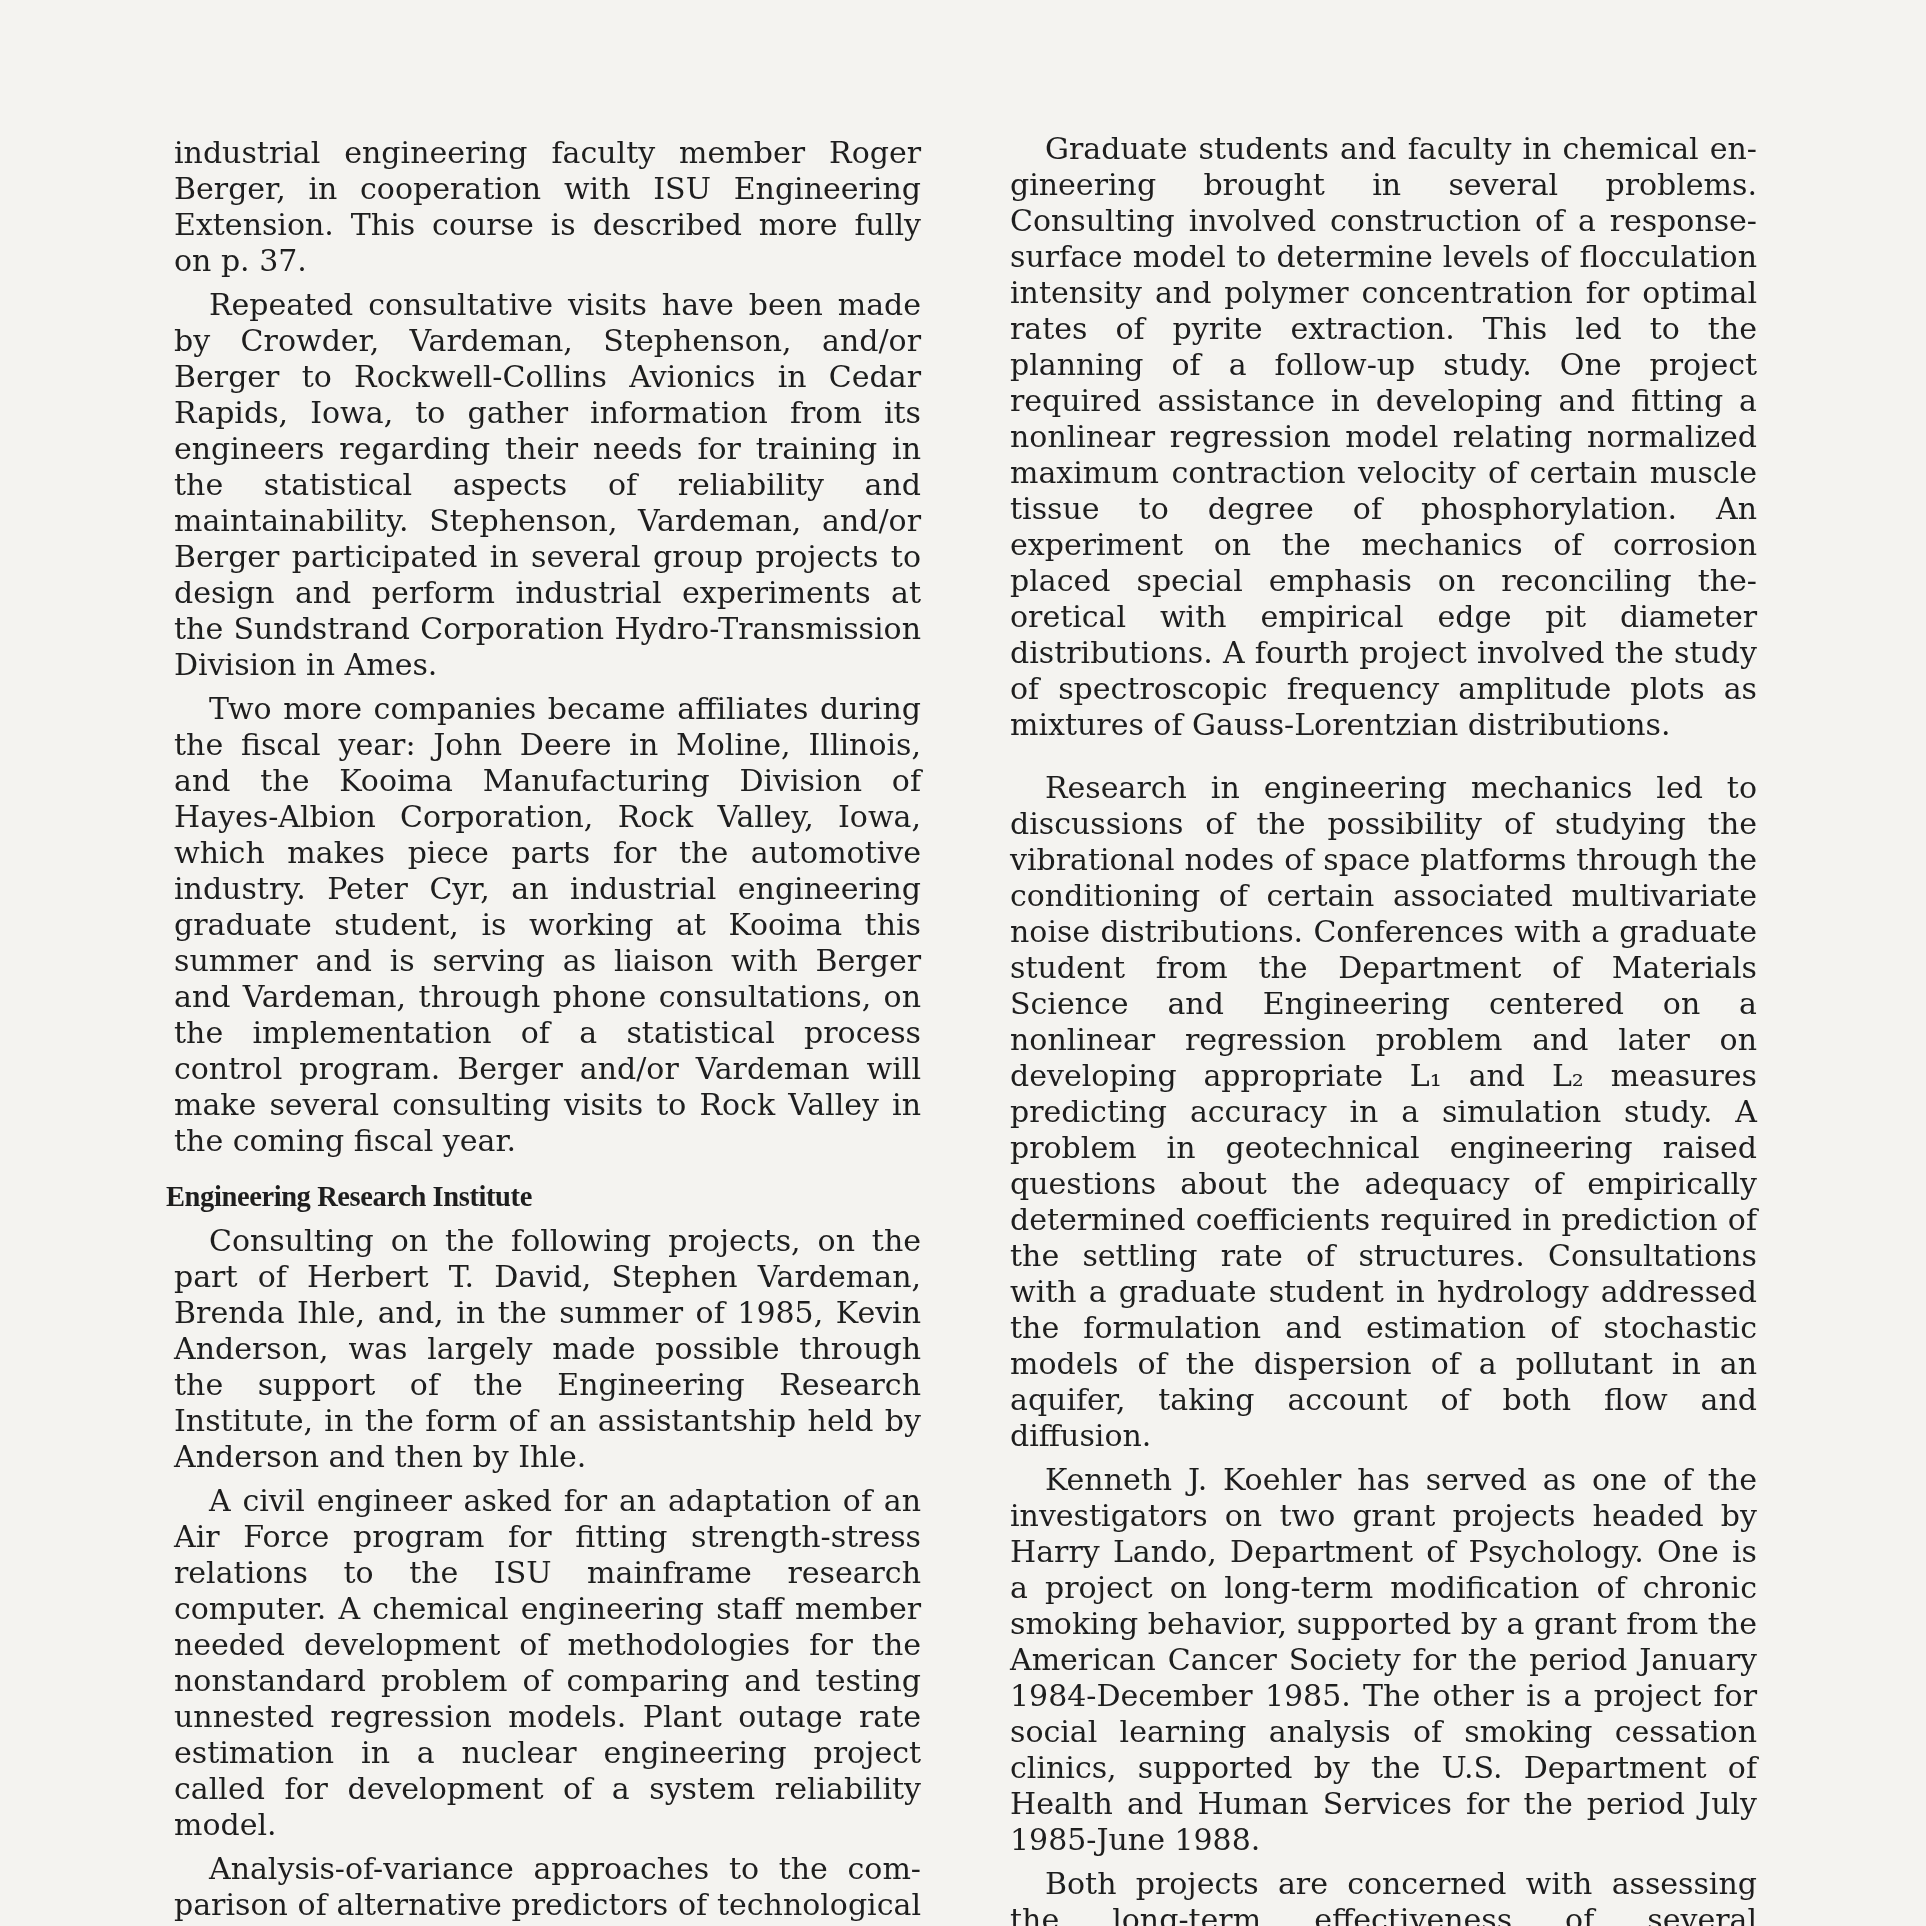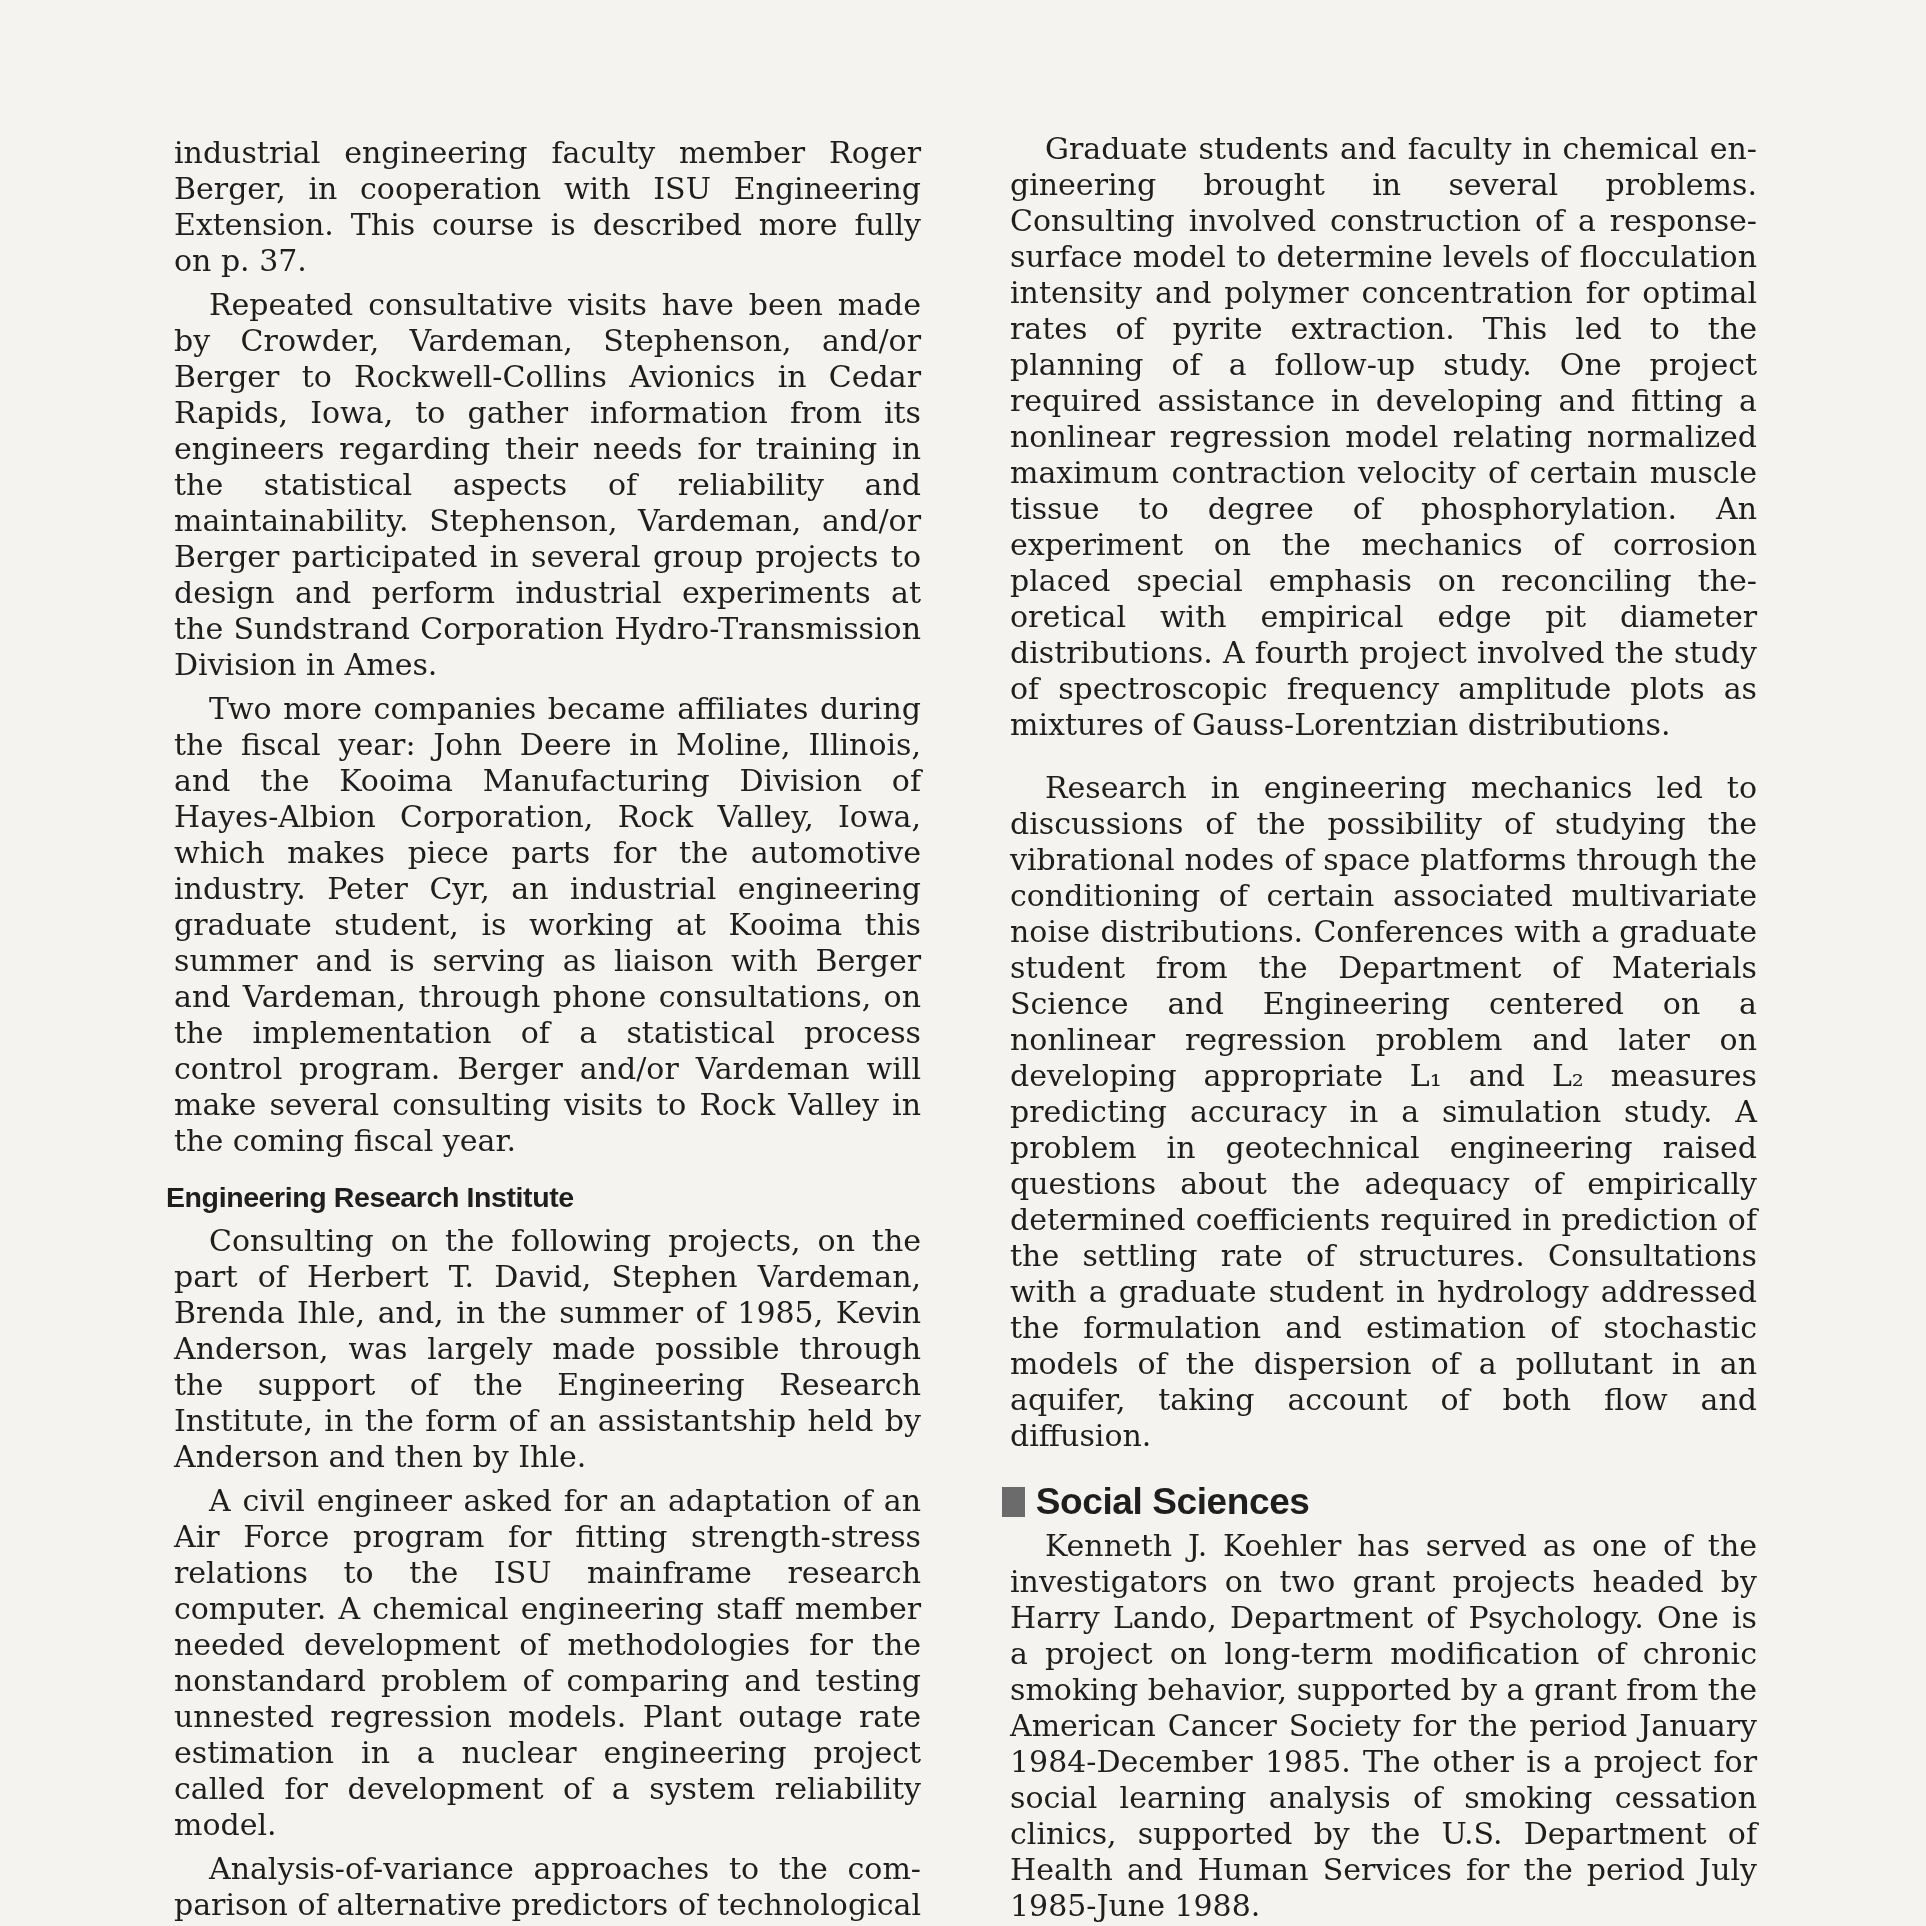--- a/index.html
+++ b/index.html
@@ -17,21 +17,21 @@
     .column {
       position: absolute; top: 127px; width: 763px;
       font-size: 30px; line-height: 36px; text-align: justify;
     }
     .col-left { left: 166px; }
     .col-right { left: 1002px; top: 123px; width: 763px; }
     p { margin: 8px; text-indent: 35px; hyphens: manual; }
     p.noindent { text-indent: 0; }
     p.gap { margin-top: 27px; }
     h3.subhead {
-      font-family: Liberation Sans, sans-serif;
+      font-family: Liberation Serif, serif;
       font-weight: bold; font-size: 28.5px; margin: 20px 0 7px 0; letter-spacing: -0.4px;
     }
     h2.section-head {
       font-family: "Liberation Sans", "DejaVu Sans", sans-serif;
       font-weight: bold; font-size: 37px; margin: 30px 0 6.2px 0; letter-spacing: -0.4px;
       display: flex; align-items: center;
     }
     .square-bullet {
       display: inline-block; width: 23px; height: 30px; background: #6b6b6b;
       margin-right: 10.8px;
@@ -51,23 +51,19 @@
     <p>Consulting on the following projects, on the part of Herbert T. David, Stephen Vardeman, Brenda Ihle, and, in the summer of 1985, Kevin Anderson, was largely made possible through the support of the Engineering Research Institute, in the form of an assistantship held by Anderson and then by Ihle.</p>
     <p>A civil engineer asked for an adaptation of an Air Force program for fitting strength-stress relations to the ISU mainframe research computer. A chemical engineering staff member needed development of methodologies for the nonstandard problem of com­paring and testing unnested regression models. Plant outage rate estimation in a nuclear engineer­ing project called for development of a system relia­bility model.</p>
     <p>Analysis-of-variance approaches to the com­parison of alternative predictors of technological change were discussed in connection with an indus­trial engineering project. A study of the availability and throughput efficiencies of flexible manufactur­ing systems required an application of Markov pro­cess modeling.</p>
 
   </div>
 
   <div class="column col-right">
     <p>Graduate students and faculty in chemical en­gineering brought in several problems. Consulting involved construction of a response-surface model to determine levels of flocculation intensity and polymer concentration for optimal rates of pyrite extraction. This led to the planning of a follow-up study. One project required assistance in developing and fitting a non­linear regression model relating normalized maximum contraction velocity of certain muscle tissue to degree of phosphorylation. An experiment on the mechanics of corrosion placed special emphasis on reconciling the­oretical with empirical edge pit diameter distributions. A fourth project involved the study of spectroscopic frequency amplitude plots as mixtures of Gauss-Lorentzian distributions.</p>
     <p class="gap">Research in engineering mechanics led to discus­sions of the possibility of studying the vibrational nodes of space platforms through the conditioning of certain associated multivariate noise distributions. Conferences with a graduate student from the De­partment of Materials Science and Engineering cen­tered on a nonlinear regression problem and later on developing appropriate L₁ and L₂ measures predict­ing accuracy in a simulation study. A problem in geotechnical engineering raised questions about the adequacy of empirically determined coefficients re­quired in prediction of the settling rate of structures. Consultations with a graduate student in hydrology addressed the formulation and estimation of stochastic models of the dispersion of a pollutant in an aquifer, taking account of both flow and diffusion.</p>
 
-    <h2 class="section-head">
-      <span class="square-bullet" style="background: rgb(107, 107, 107);"></span>
-      <span>Social Sciences</span>
-    </h2>
     <p>Kenneth J. Koehler has served as one of the inves­tigators on two grant projects headed by Harry Lando, Department of Psychology. One is a project on long-term modification of chronic smoking behavior, supported by a grant from the American Cancer Soci­ety for the period January 1984-December 1985. The other is a project for social learning analysis of smok­ing cessation clinics, supported by the U.S. Depart­ment of Health and Human Services for the period July 1985-June 1988.</p>
     <p>Both projects are concerned with assessing the long-term effectiveness of several procedures for helping smokers to quit. Considering the time from the quit date to the resumption of smoking as a sur­vival time, survival models for limited failure popula­tions have been used effectively. Analyses are complicated by right and interval censoring of ob­served survival times and the fact that smokers are treated in groups. Bootstrap methods are being inves­tigated as a way to obtain reliable standard errors for estimates of model parameters.</p>
 
   </div>
 
 </div>
 
 
 </body></html>

